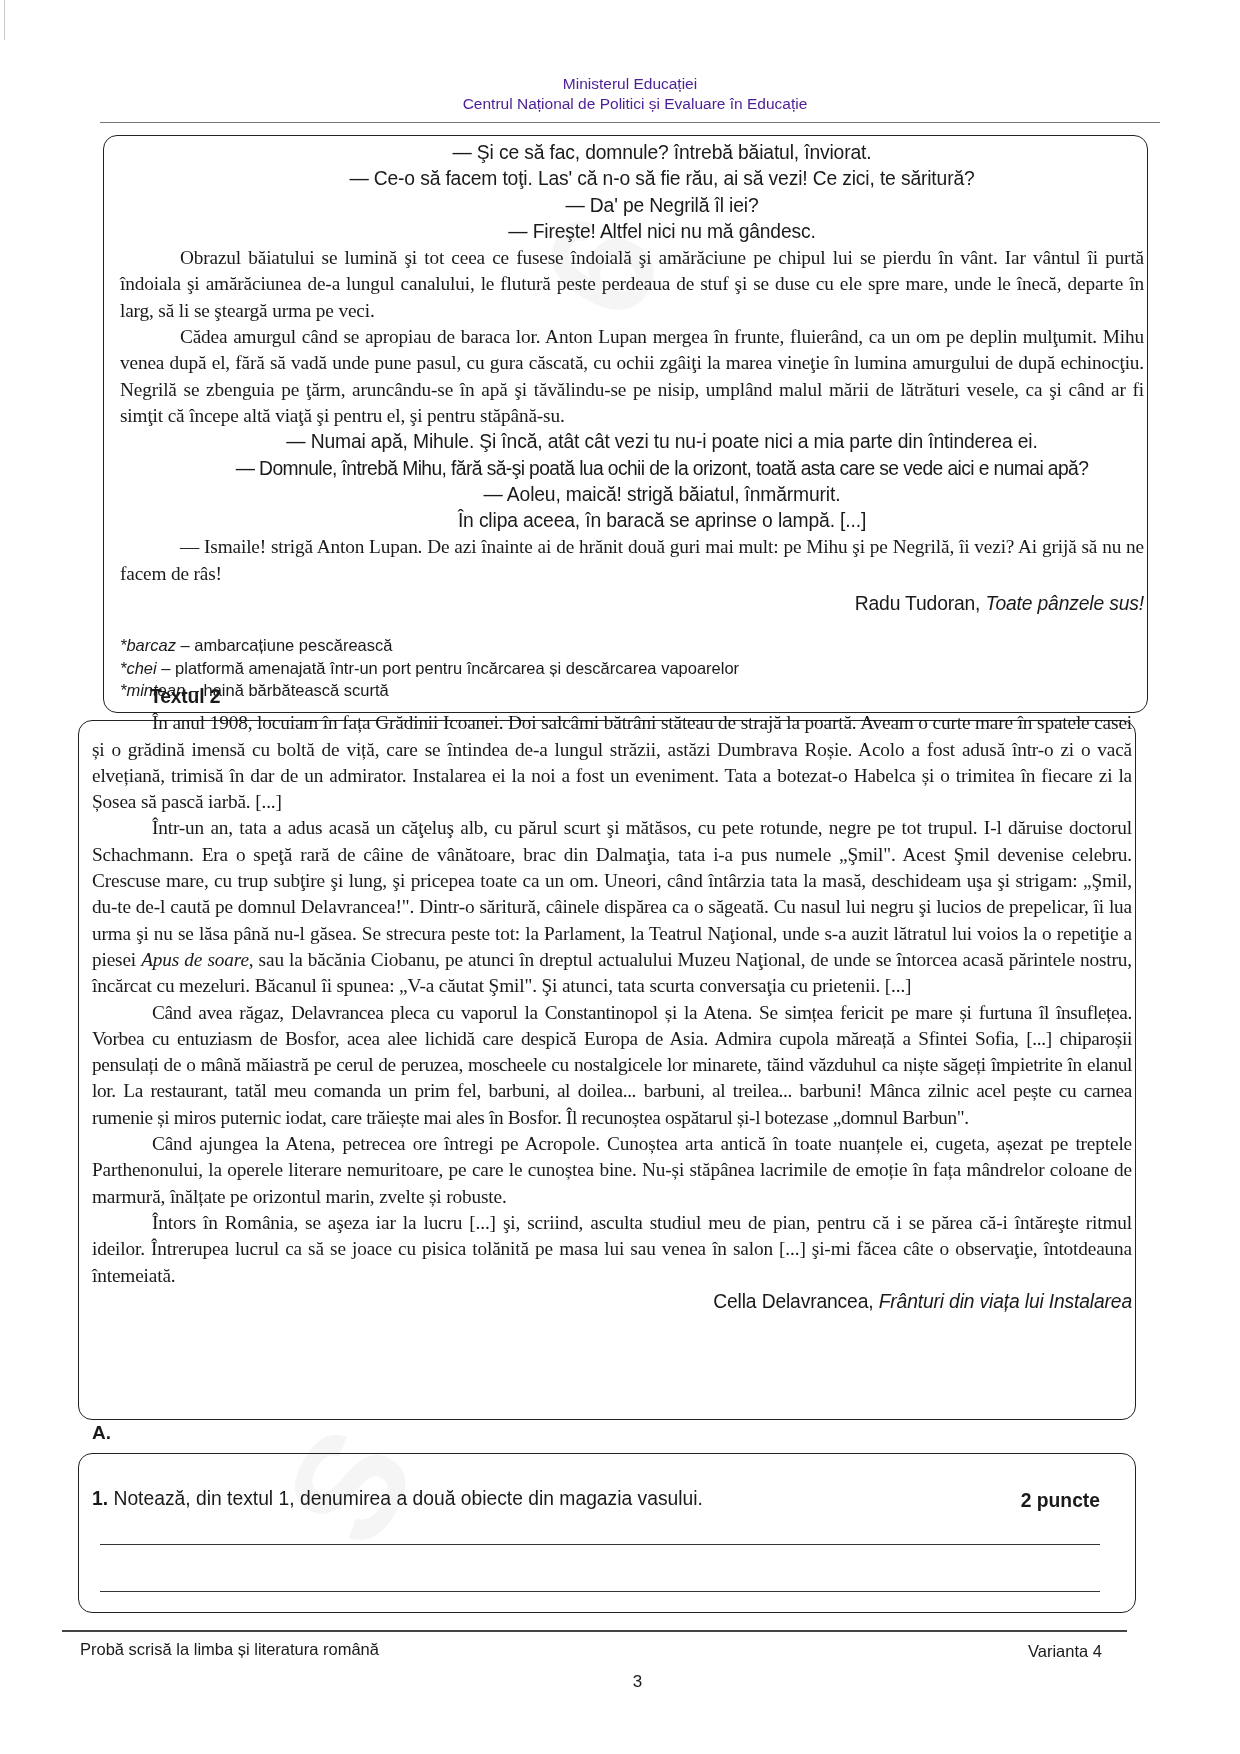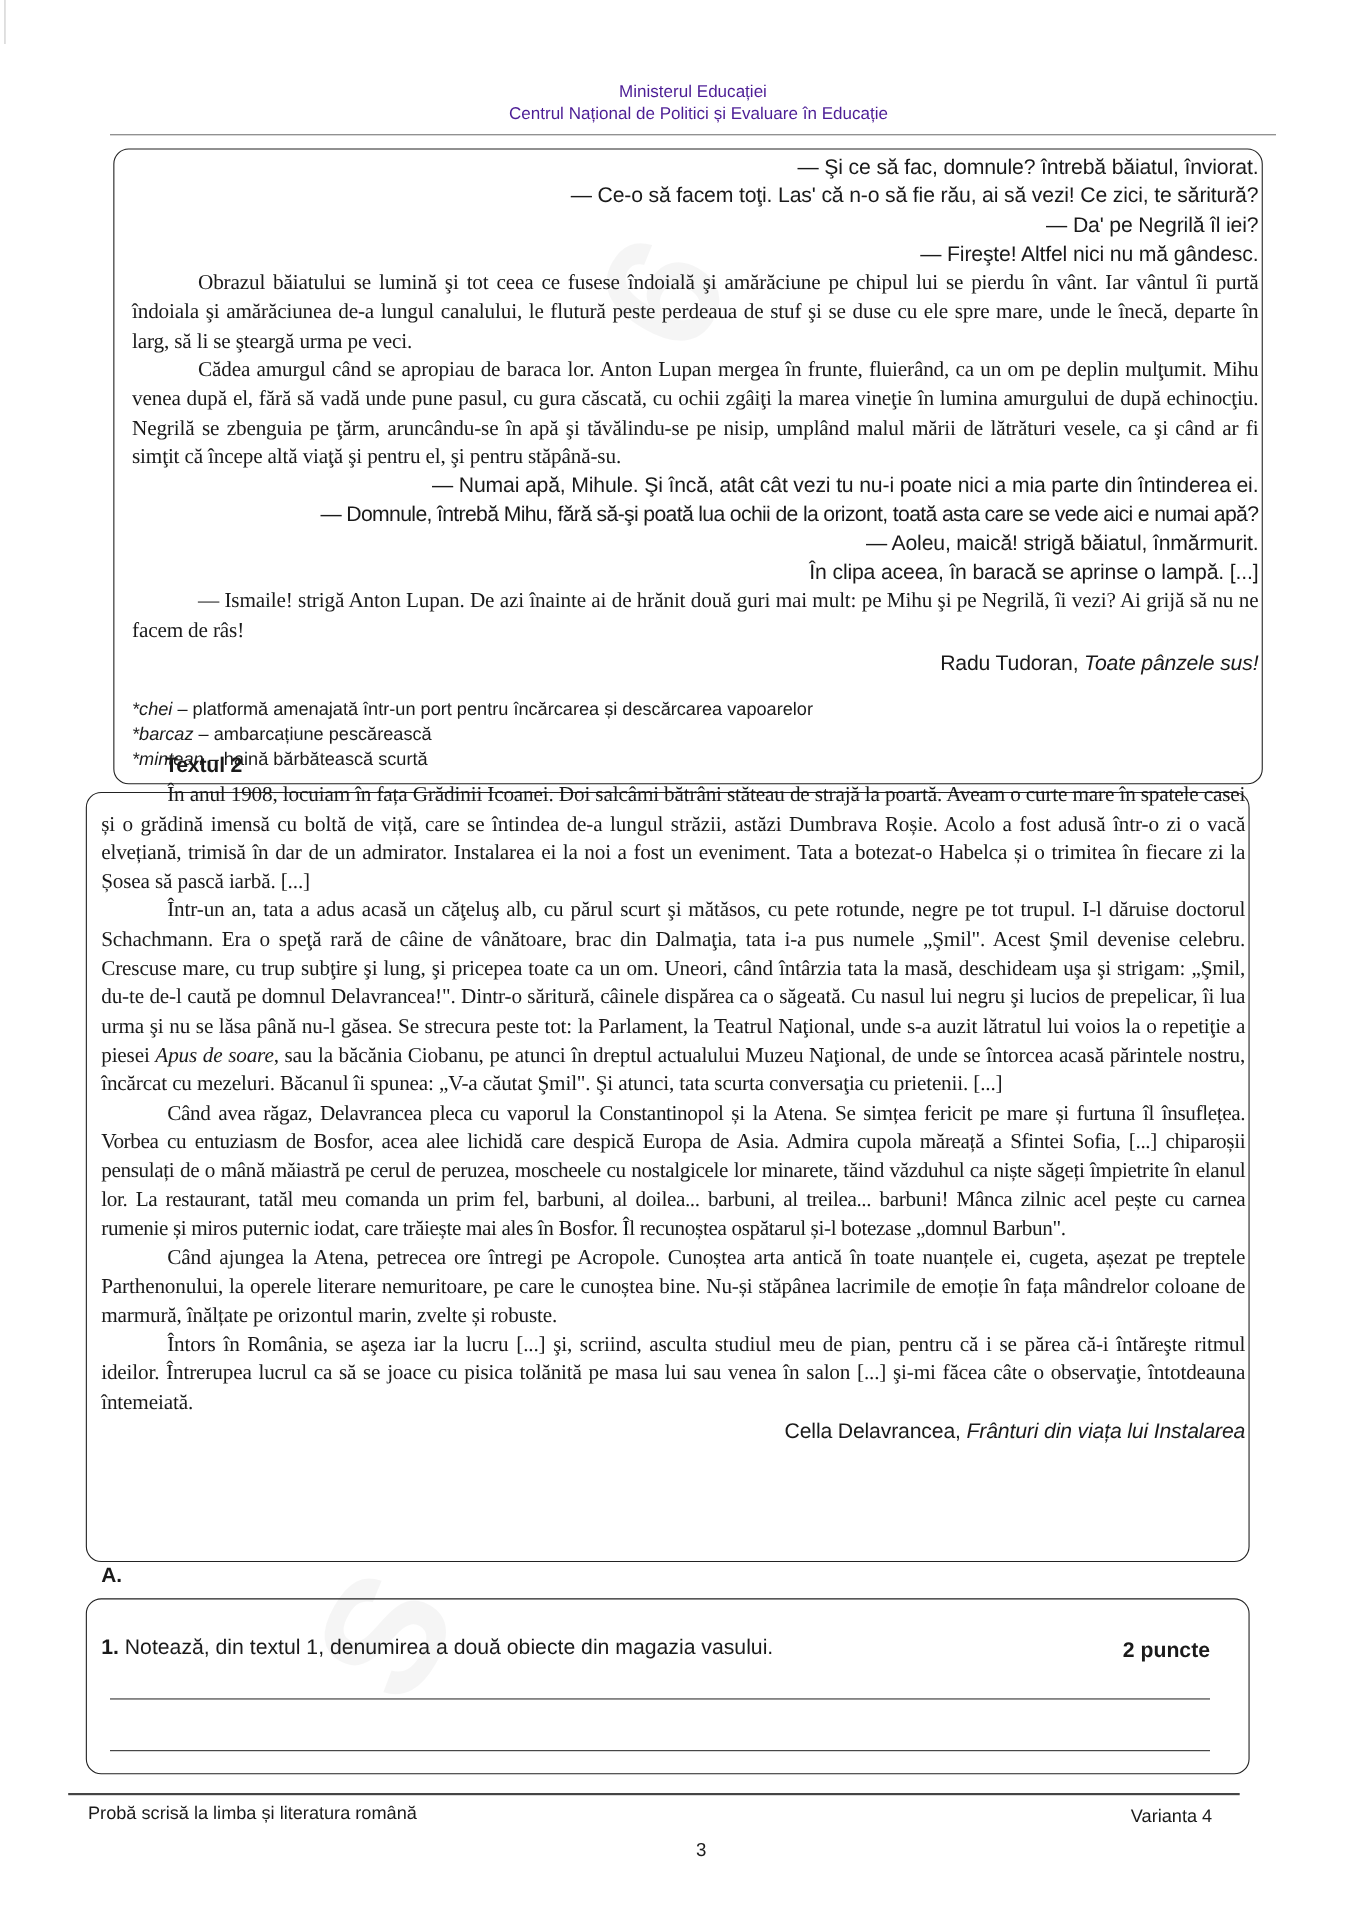--- a/index.html
+++ b/index.html
@@ -14,21 +14,21 @@
     .header-rule { position: absolute; left: 100px; top: 122px; width: 1060px; height: 1px; background: #777; }
 
     .box { position: absolute; border: 1.6px solid #222; border-radius: 14px; box-sizing: border-box; }
     .box1 { left: 103px; top: 135px; width: 1045px; height: 578px; }
     .box2 { left: 78px; top: 720px; width: 1058px; height: 700px; }
     .box3 { left: 78px; top: 1453px; width: 1058px; height: 160px; }
 
     .txt { position: absolute; font-size: 19.3px; line-height: 26.3px; text-align: justify; letter-spacing: -0.15px; }
     .txt p { margin: 0; }
     .ind { text-indent: 60px; font-family: Liberation Serif, serif; }
-    .dlg { padding-left: 60px; text-align: right; }
+    .dlg { padding-left: 60px; text-align: center; }
     .t1 { left: 120px; top: 140px; width: 1024px; }
     .author1 { text-align: right; margin-top: 4px !important; }
     .notes { position: absolute; left: 120px; top: 634px; font-size: 16.5px; line-height: 22.5px; }
     .notes p { margin: 0; }
     .t2 { left: 92px; top: 684px; width: 1040px; }
     .t2 .title { font-weight: bold; padding-left: 58px; text-align: left; }
     .author2 { text-align: right; }
     .section-a { position: absolute; left: 92px; top: 1422px; font-size: 19px; font-weight: bold; }
     .q { position: absolute; left: 92px; top: 1488px; width: 1020px; font-size: 19.3px; }
     .q .num { font-weight: bold; }
@@ -65,22 +65,22 @@
   <p class="ind">Obrazul băiatului se lumină şi tot ceea ce fusese îndoială şi amărăciune pe chipul lui se pierdu în vânt. Iar vântul îi purtă îndoiala şi amărăciunea de-a lungul canalului, le flutură peste perdeaua de stuf şi se duse cu ele spre mare, unde le înecă, departe în larg, să li se şteargă urma pe veci.</p>
   <p class="ind">Cădea amurgul când se apropiau de baraca lor. Anton Lupan mergea în frunte, fluierând, ca un om pe deplin mulţumit. Mihu venea după el, fără să vadă unde pune pasul, cu gura căscată, cu ochii zgâiţi la marea vineţie în lumina amurgului de după echinocţiu. Negrilă se zbenguia pe ţărm, aruncându-se în apă şi tăvălindu-se pe nisip, umplând malul mării de lătrături vesele, ca şi când ar fi simţit că începe altă viaţă şi pentru el, şi pentru stăpână-su.</p>
   <p class="dlg">— Numai apă, Mihule. Şi încă, atât cât vezi tu nu-i poate nici a mia parte din întinderea ei.</p>
   <p class="dlg" style="letter-spacing:-0.6px;">— Domnule, întrebă Mihu, fără să-şi poată lua ochii de la orizont, toată asta care se vede aici e numai apă?</p>
   <p class="dlg">— Aoleu, maică! strigă băiatul, înmărmurit.</p>
   <p class="dlg">În clipa aceea, în baracă se aprinse o lampă. [...]</p>
   <p class="ind">— Ismaile! strigă Anton Lupan. De azi înainte ai de hrănit două guri mai mult: pe Mihu şi pe Negrilă, îi vezi? Ai grijă să nu ne facem de râs!</p>
   <p class="author1"><span>Radu Tudoran, </span><i>Toate pânzele sus!</i></p>
 </div>
 <div class="notes">
+  <p><i>*barcaz</i><span> – ambarcațiune pescărească</span></p>
   <p><i>*chei</i><span> – platformă amenajată într-un port pentru încărcarea și descărcarea vapoarelor</span></p>
-  <p><i>*barcaz</i><span> – ambarcațiune pescărească</span></p>
   <p><i>*mintean</i><span> – haină bărbătească scurtă</span></p>
 </div>
 
 <div class="box box2"></div>
 <div class="txt t2">
   <p class="title">Textul 2</p>
   <p class="ind">În anul 1908, locuiam în fața Grădinii Icoanei. Doi salcâmi bătrâni stăteau de strajă la poartă. Aveam o curte mare în spatele casei și o grădină imensă cu boltă de viță, care se întindea de-a lungul străzii, astăzi Dumbrava Roșie. Acolo a fost adusă într-o zi o vacă elvețiană, trimisă în dar de un admirator. Instalarea ei la noi a fost un eveniment. Tata a botezat-o Habelca și o trimitea în fiecare zi la Șosea să pască iarbă. [...]</p>
   <p class="ind"><span>Într-un an, tata a adus acasă un căţeluş alb, cu părul scurt şi mătăsos, cu pete rotunde, negre pe tot trupul. I-l dăruise doctorul Schachmann. Era o speţă rară de câine de vânătoare, brac din Dalmaţia, tata i-a pus numele „Şmil". Acest Şmil devenise celebru. Crescuse mare, cu trup subţire şi lung, şi pricepea toate ca un om. Uneori, când întârzia tata la masă, deschideam uşa şi strigam: „Şmil, du-te de-l caută pe domnul Delavrancea!". Dintr-o săritură, câinele dispărea ca o săgeată. Cu nasul lui negru şi lucios de prepelicar, îi lua urma şi nu se lăsa până nu-l găsea. Se strecura peste tot: la Parlament, la Teatrul Naţional, unde s-a auzit lătratul lui voios la o repetiţie a piesei </span><i>Apus de soare</i><span>, sau la băcănia Ciobanu, pe atunci în dreptul actualului Muzeu Naţional, de unde se întorcea acasă părintele nostru, încărcat cu mezeluri. Băcanul îi spunea: „V-a căutat Şmil". Şi atunci, tata scurta conversaţia cu prietenii. [...]</span></p>
   <p class="ind" style="letter-spacing:-0.35px;">Când avea răgaz, Delavrancea pleca cu vaporul la Constantinopol și la Atena. Se simțea fericit pe mare și furtuna îl însuflețea. Vorbea cu entuziasm de Bosfor, acea alee lichidă care despică Europa de Asia. Admira cupola măreață a Sfintei Sofia, [...] chiparoșii pensulați de o mână măiastră pe cerul de peruzea, moscheele cu nostalgicele lor minarete, tăind văzduhul ca niște săgeți împietrite în elanul lor. La restaurant, tatăl meu comanda un prim fel, barbuni, al doilea... barbuni, al treilea... barbuni! Mânca zilnic acel pește cu carnea rumenie și miros puternic iodat, care trăiește mai ales în Bosfor. Îl recunoștea ospătarul și-l botezase „domnul Barbun".</p>
   <p class="ind">Când ajungea la Atena, petrecea ore întregi pe Acropole. Cunoștea arta antică în toate nuanțele ei, cugeta, așezat pe treptele Parthenonului, la operele literare nemuritoare, pe care le cunoștea bine. Nu-și stăpânea lacrimile de emoție în fața mândrelor coloane de marmură, înălțate pe orizontul marin, zvelte și robuste.</p>

